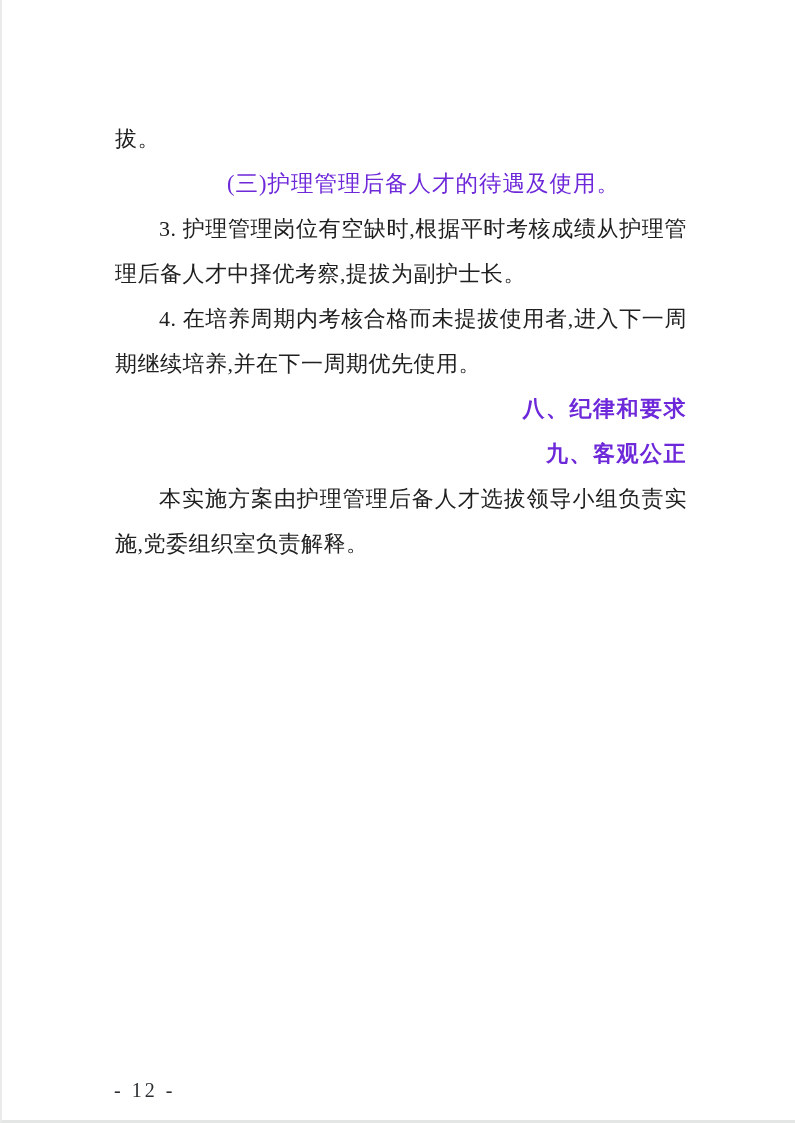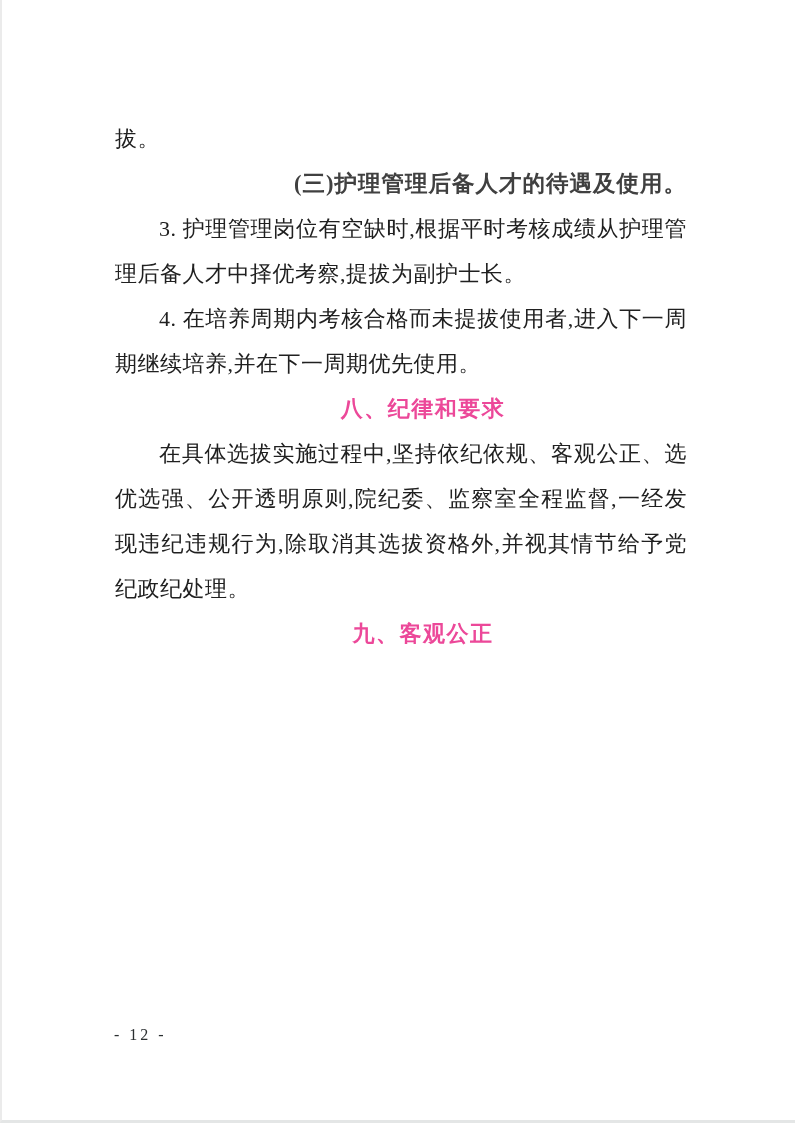--- a/index.html
+++ b/index.html
@@ -37,54 +37,54 @@
   }
   p.cont {
     text-indent: 0;
   }
   p.body {
     text-indent: 2em;
   }
   h3.h-kai {
     text-indent: 2em;
     font-size: 22.5px;
-    font-weight: 700;
+    font-weight: 400;
     font-family: "Liberation Serif", "DejaVu Serif", serif;
-    color: #404040;
+    color: #6d28d9;
     letter-spacing: 1px;
-    text-align: right;
+    text-align: center;
   }
   h2.h-hei {
     text-indent: 2em;
     font-size: 22px;
     font-weight: 700;
     font-family: "Liberation Sans", "DejaVu Sans", sans-serif;
-    color: #ec4899;
+    color: #6d28d9;
     letter-spacing: 1.5px;
-    text-align: center;
+    text-align: right;
   }
   .page-number {
     position: absolute;
     left: 112px;
-    top: 1022px;
-    font-size: 16px;
+    top: 1077px;
+    font-size: 20px;
     line-height: 26px;
     letter-spacing: 3px;
     color: #2a2e30;
     font-family: "Liberation Serif", "DejaVu Serif", serif;
   }
 </style>
 </head>
 <body>
 
 <div class="page">
   <div class="content">
     <p class="cont">拔。</p>
     <h3 class="h-kai">(三)护理管理后备人才的待遇及使用。</h3>
     <p class="body">3. 护理管理岗位有空缺时,根据平时考核成绩从护理管理后备人才中择优考察,提拔为副护士长。</p>
     <p class="body">4. 在培养周期内考核合格而未提拔使用者,进入下一周期继续培养,并在下一周期优先使用。</p>
     <h2 class="h-hei">八、纪律和要求</h2>
-    <p class="body">在具体选拔实施过程中,坚持依纪依规、客观公正、选优选强、公开透明原则,院纪委、监察室全程监督,一经发现违纪违规行为,除取消其选拔资格外,并视其情节给予党纪政纪处理。</p>
     <h2 class="h-hei">九、客观公正</h2>
+    <p class="body">本实施方案由护理管理后备人才选拔领导小组负责实施,党委组织室负责解释。</p>
   </div>
 
   <div class="page-number">- 12 -</div>
 </div>
 
 </body></html>

